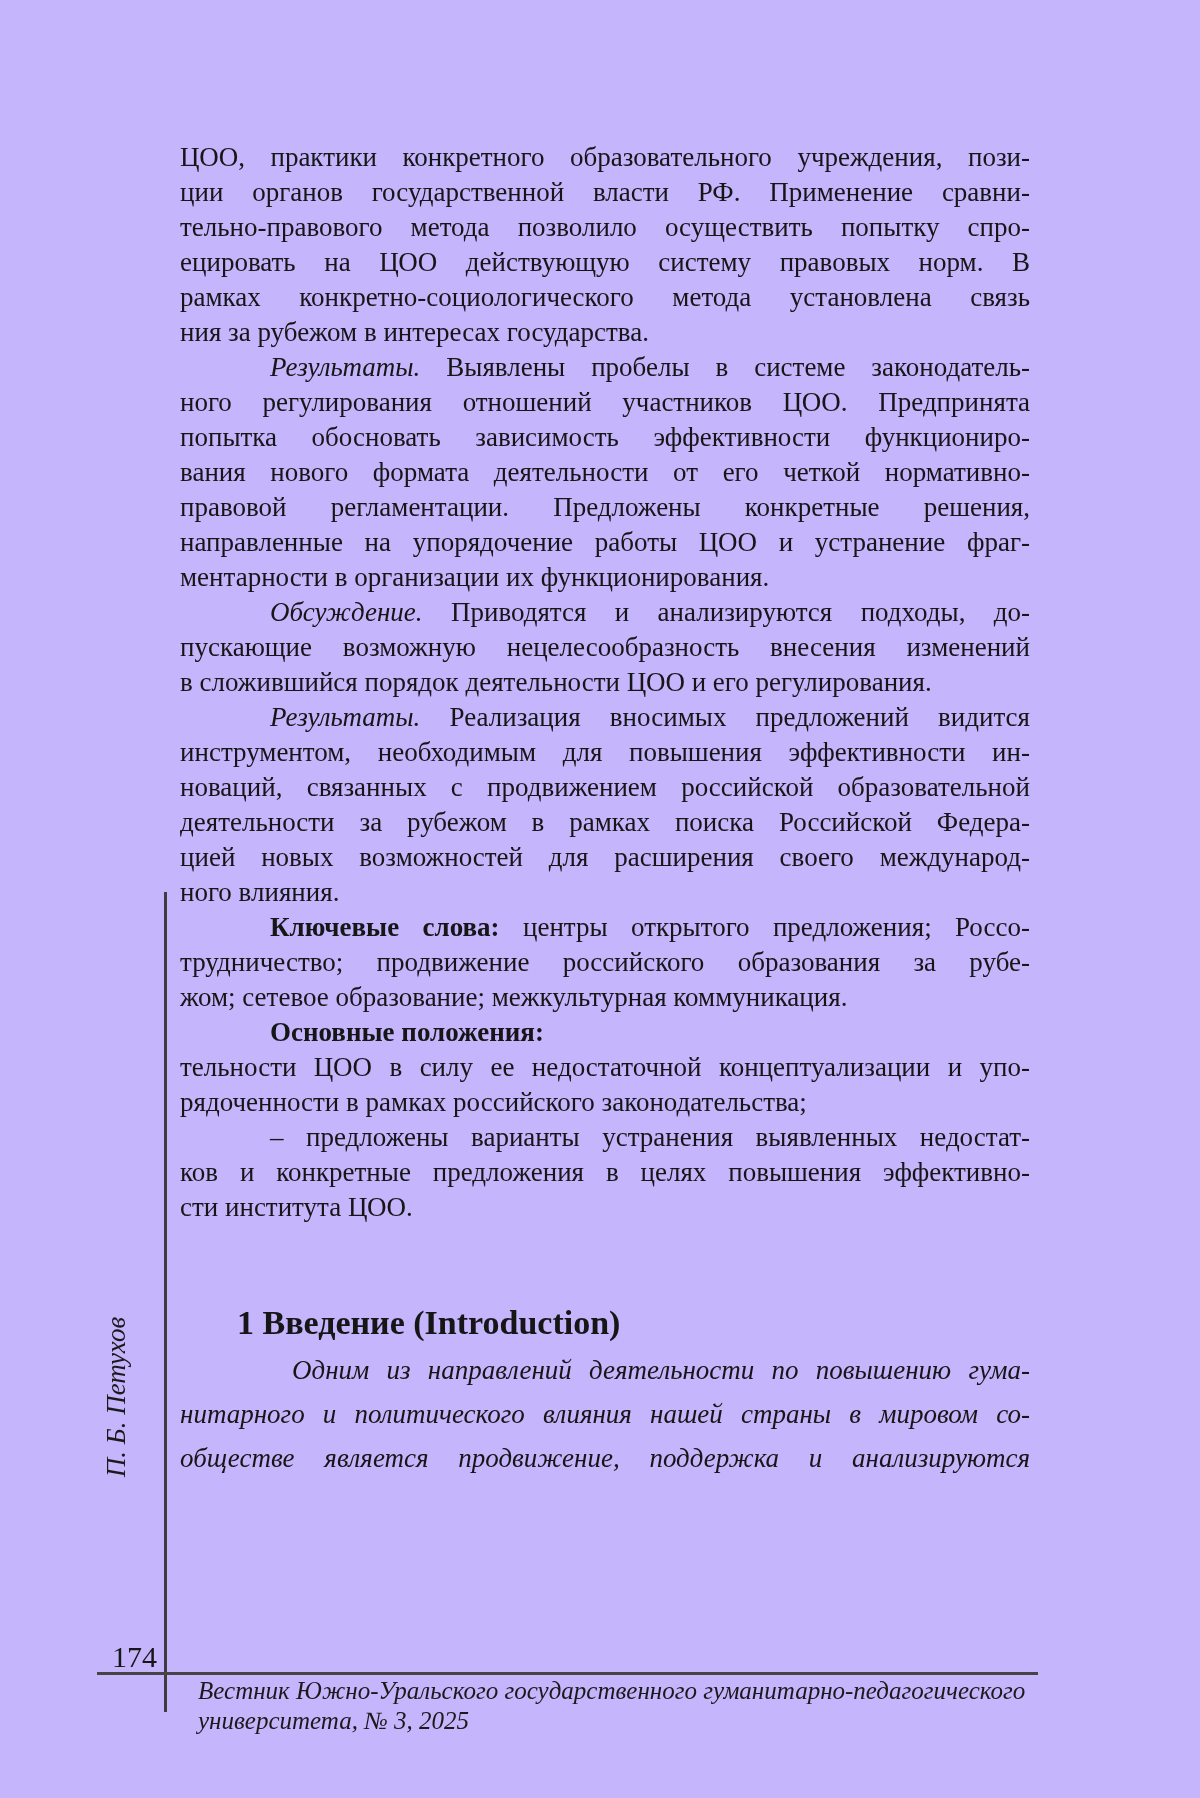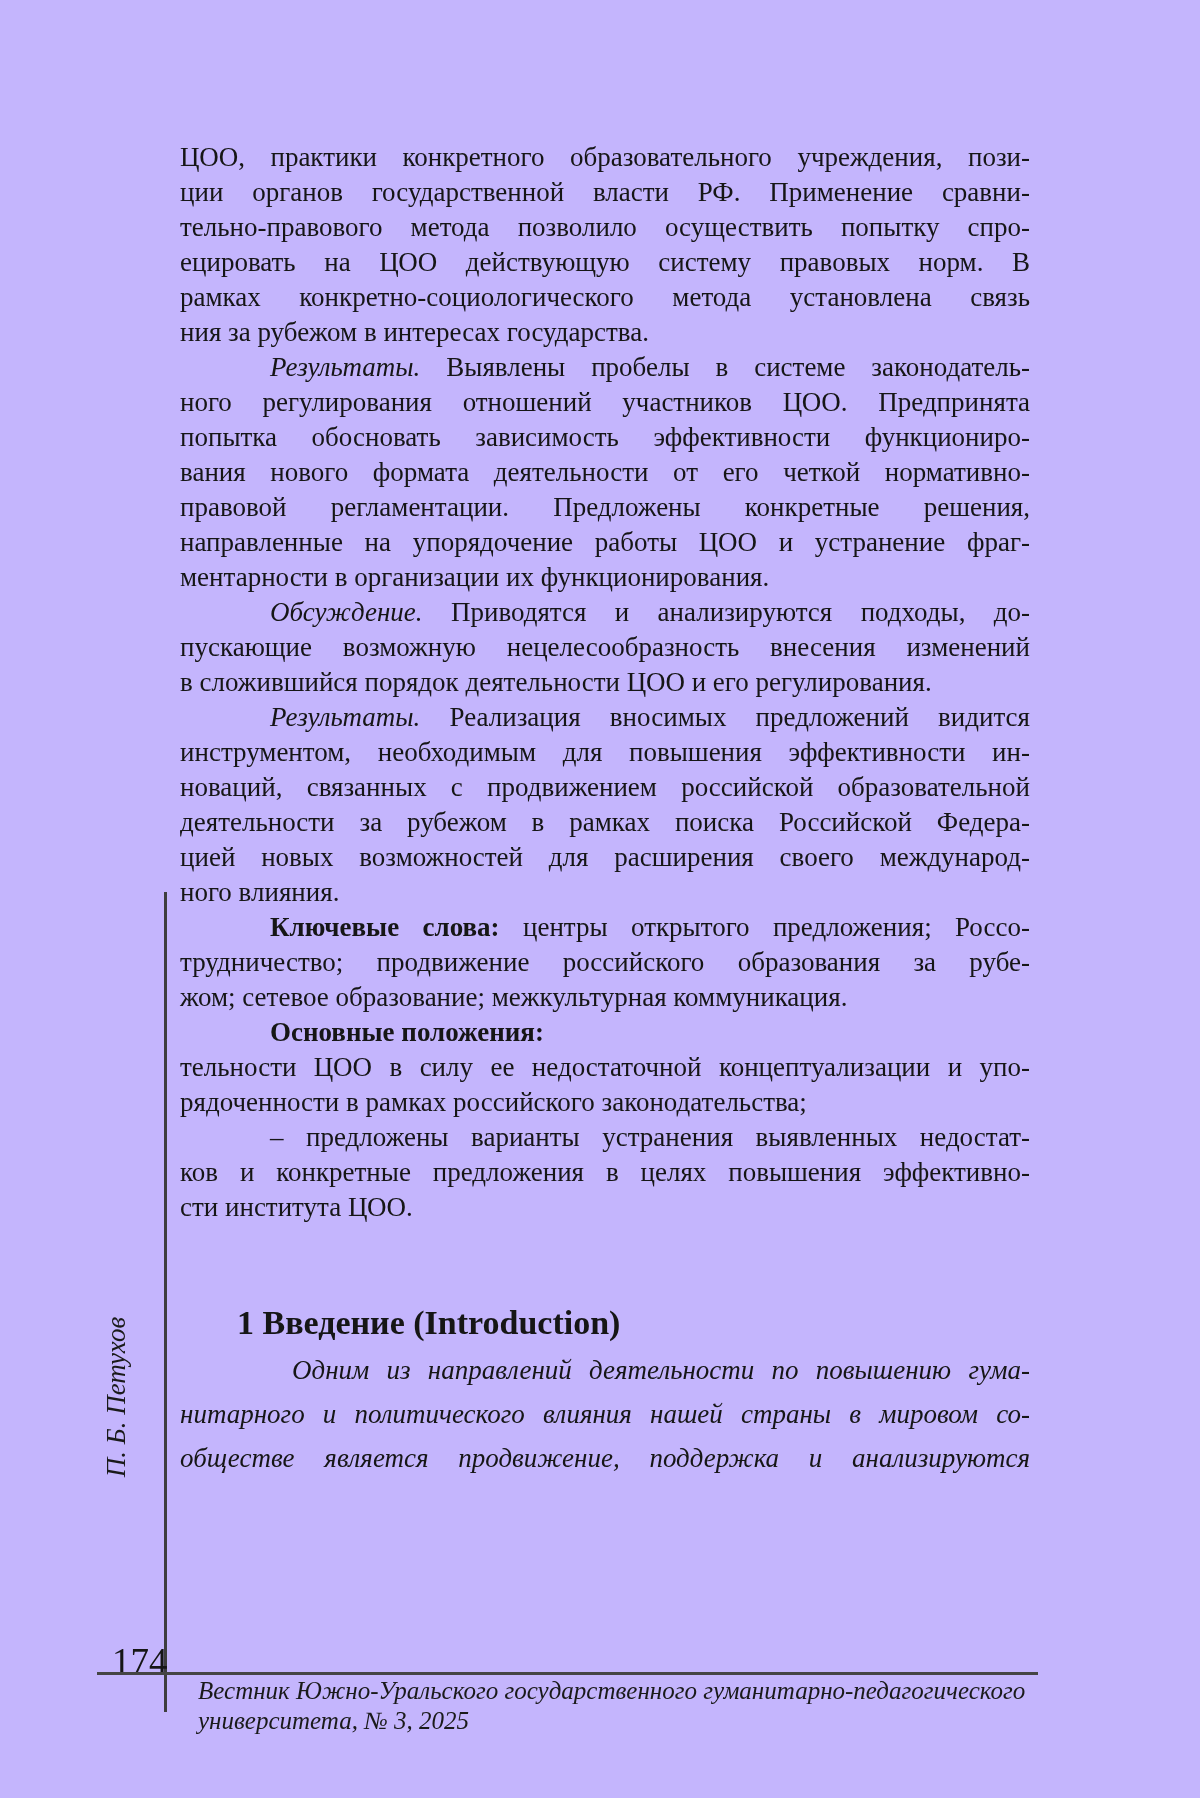--- a/index.html
+++ b/index.html
@@ -39,21 +39,21 @@
   .author{
     position:absolute;left:116px;top:1397px;
     transform:translate(-50%,-50%) rotate(-90deg);
     font-style:italic;font-size:27px;white-space:nowrap;color:#1a1a1a;
   }
   
   .footer-text{
     position:absolute;left:198px;top:1676px;width:845px;
     font-style:italic;font-size:25px;line-height:30px;color:#1a1a1a;
   }
-  .pagenum{position:absolute;left:112px;top:1640px;font-size:37px;color:#161616;}
+  .pagenum{position:absolute;left:112px;top:1640px;font-size:30px;color:#161616;}
   .hrule{position:absolute;left:97px;top:1672px;width:941px;height:3px;background:#454545;}
 </style>
 </head>
 <body>
 
 <div class="page">
 
   <div id="abstract">
       <div>
         <div class="line just"><span>ЦОО, практики конкретного образовательного учреждения, пози-</span></div>

